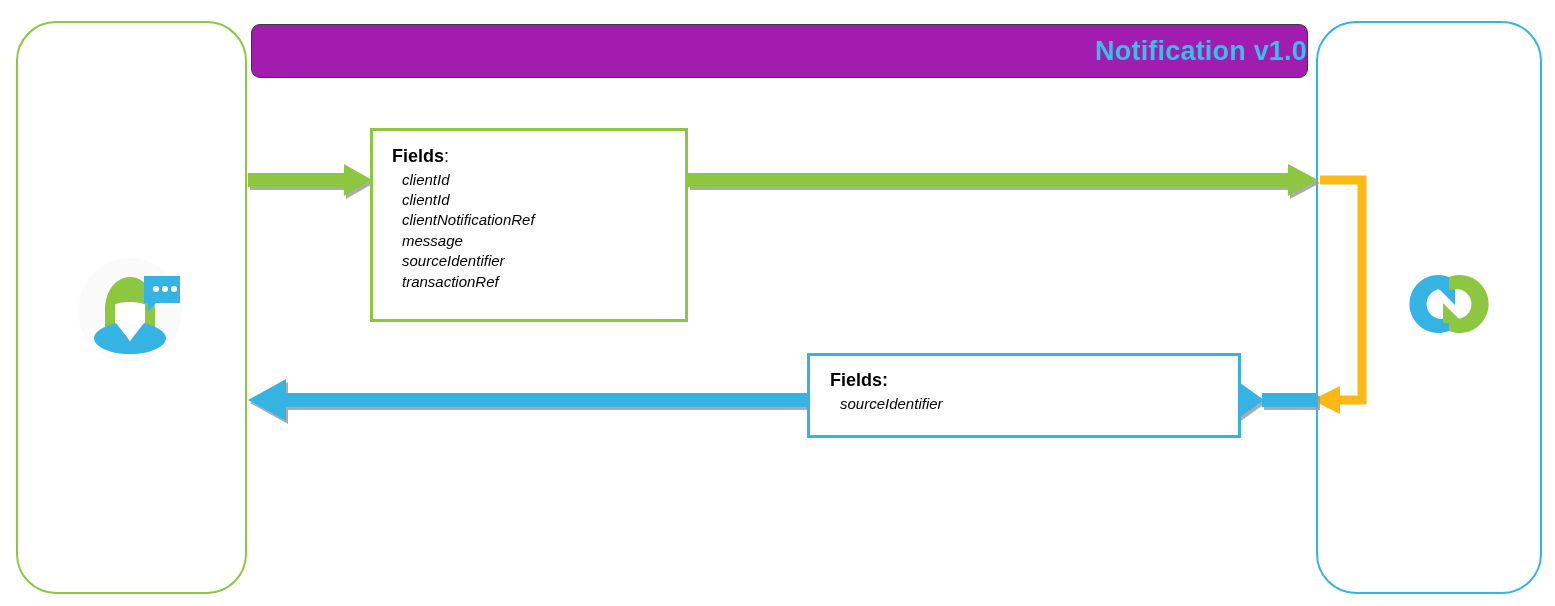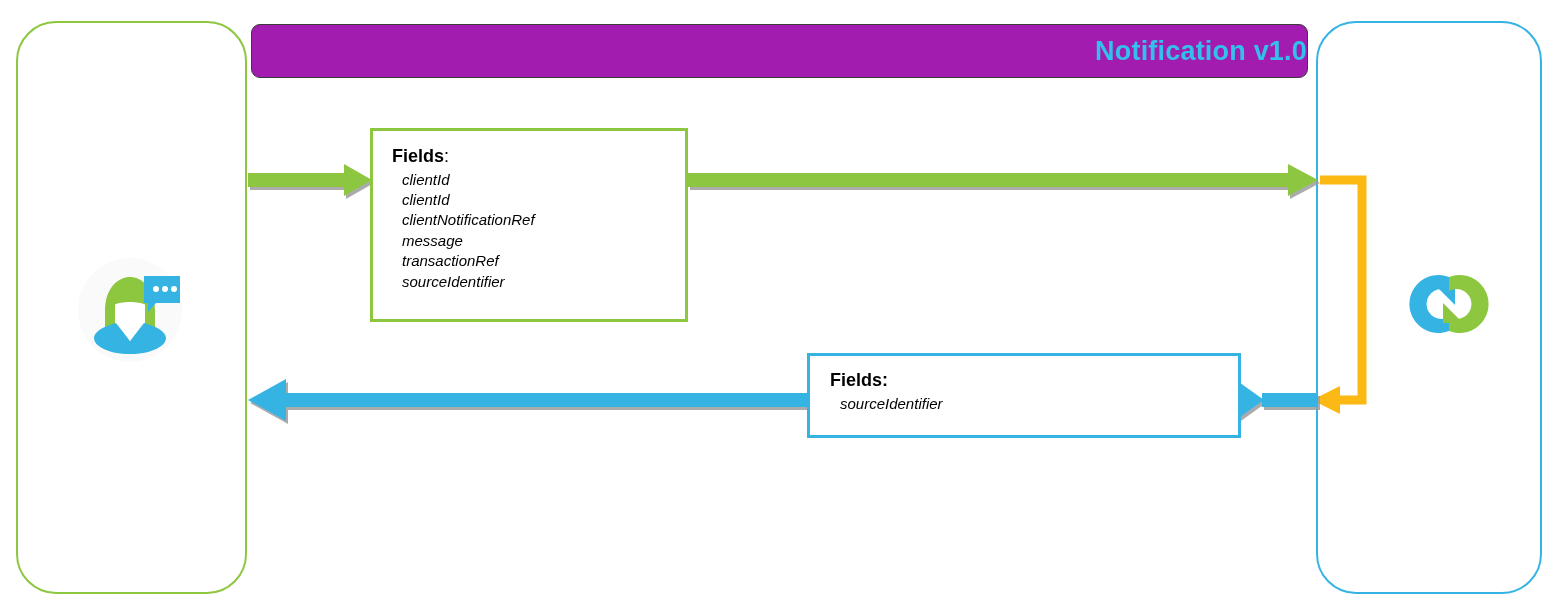--- a/index.html
+++ b/index.html
@@ -178,22 +178,22 @@
     </g>
   </svg>
 
   <div class="fields-box" id="request-fields-box">
     <div class="fields-title"><span>Fields</span><span style="font-weight:normal">:</span></div>
     <ul class="fields-list">
       <li>clientId</li>
       <li>clientId</li>
       <li>clientNotificationRef</li>
       <li>message</li>
+      <li>sourceIdentifier</li>
       <li>transactionRef</li>
-      <li>sourceIdentifier</li>
     </ul>
   </div>
 
   <div class="fields-box" id="response-fields-box">
     <div class="fields-title">Fields:</div>
     <ul class="fields-list">
       <li>sourceIdentifier</li>
     </ul>
   </div>
 

